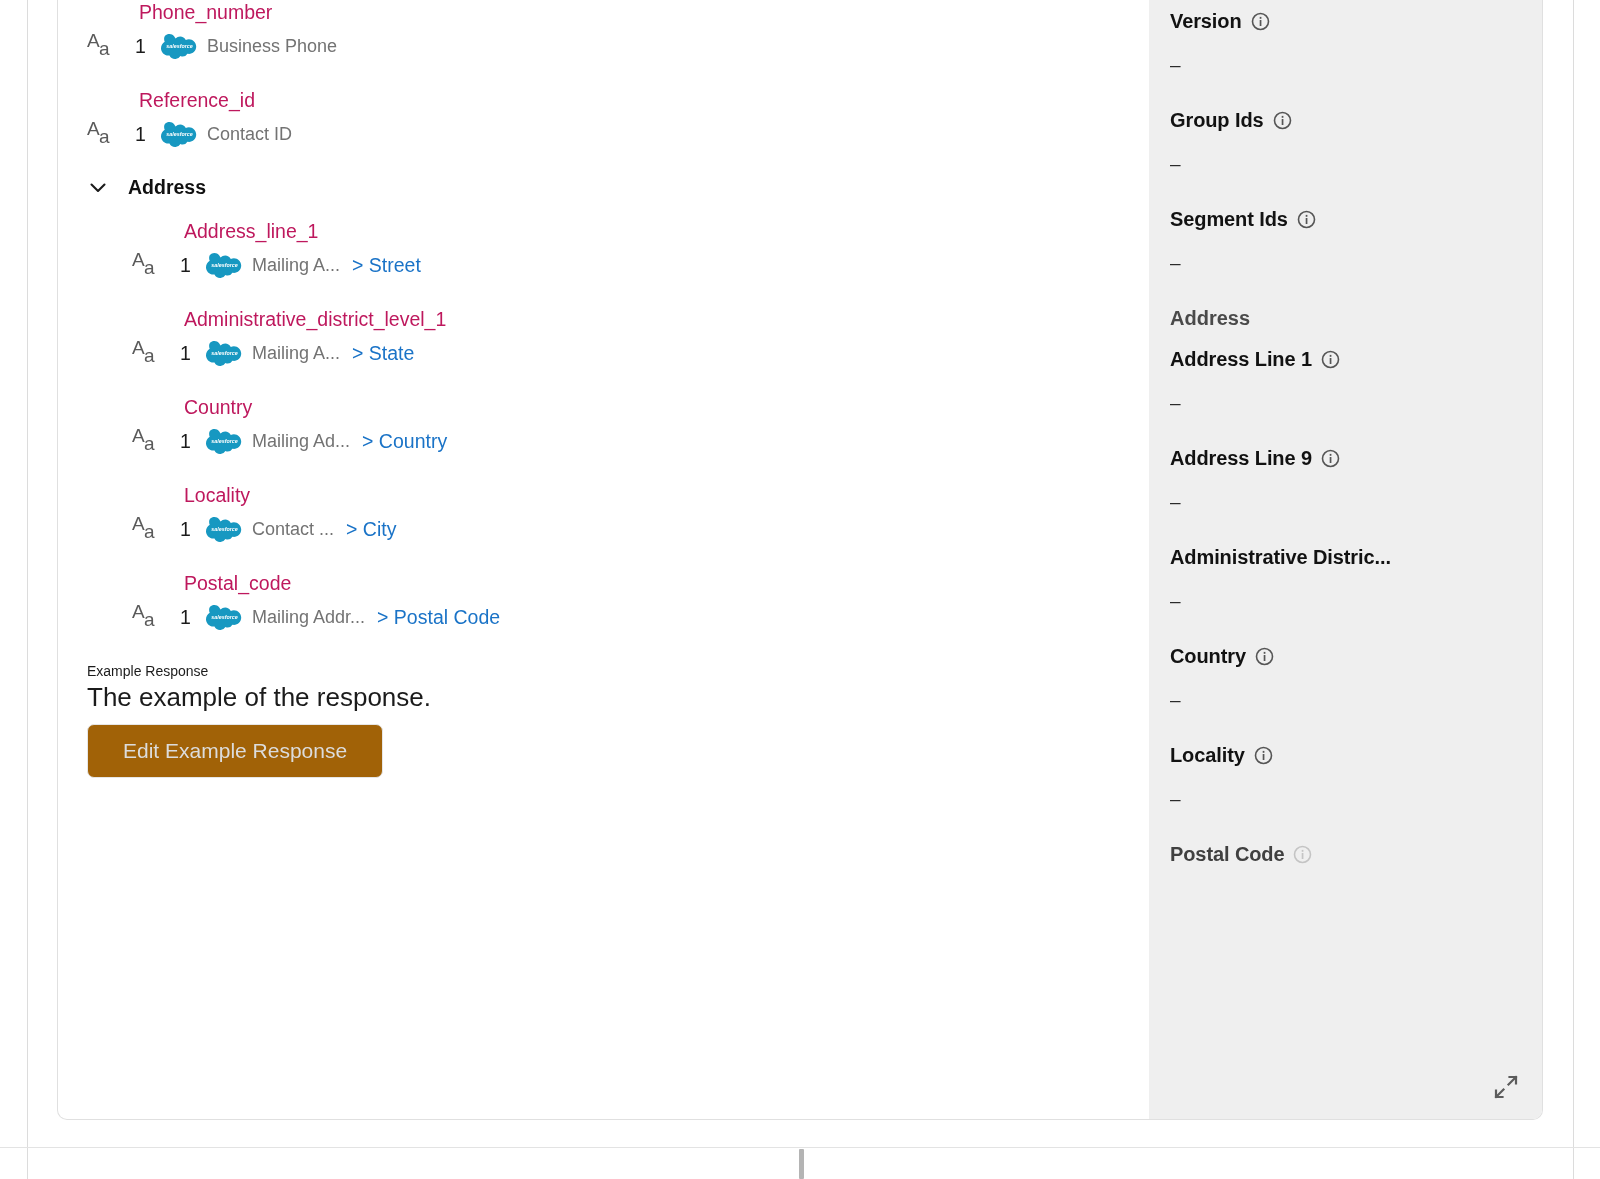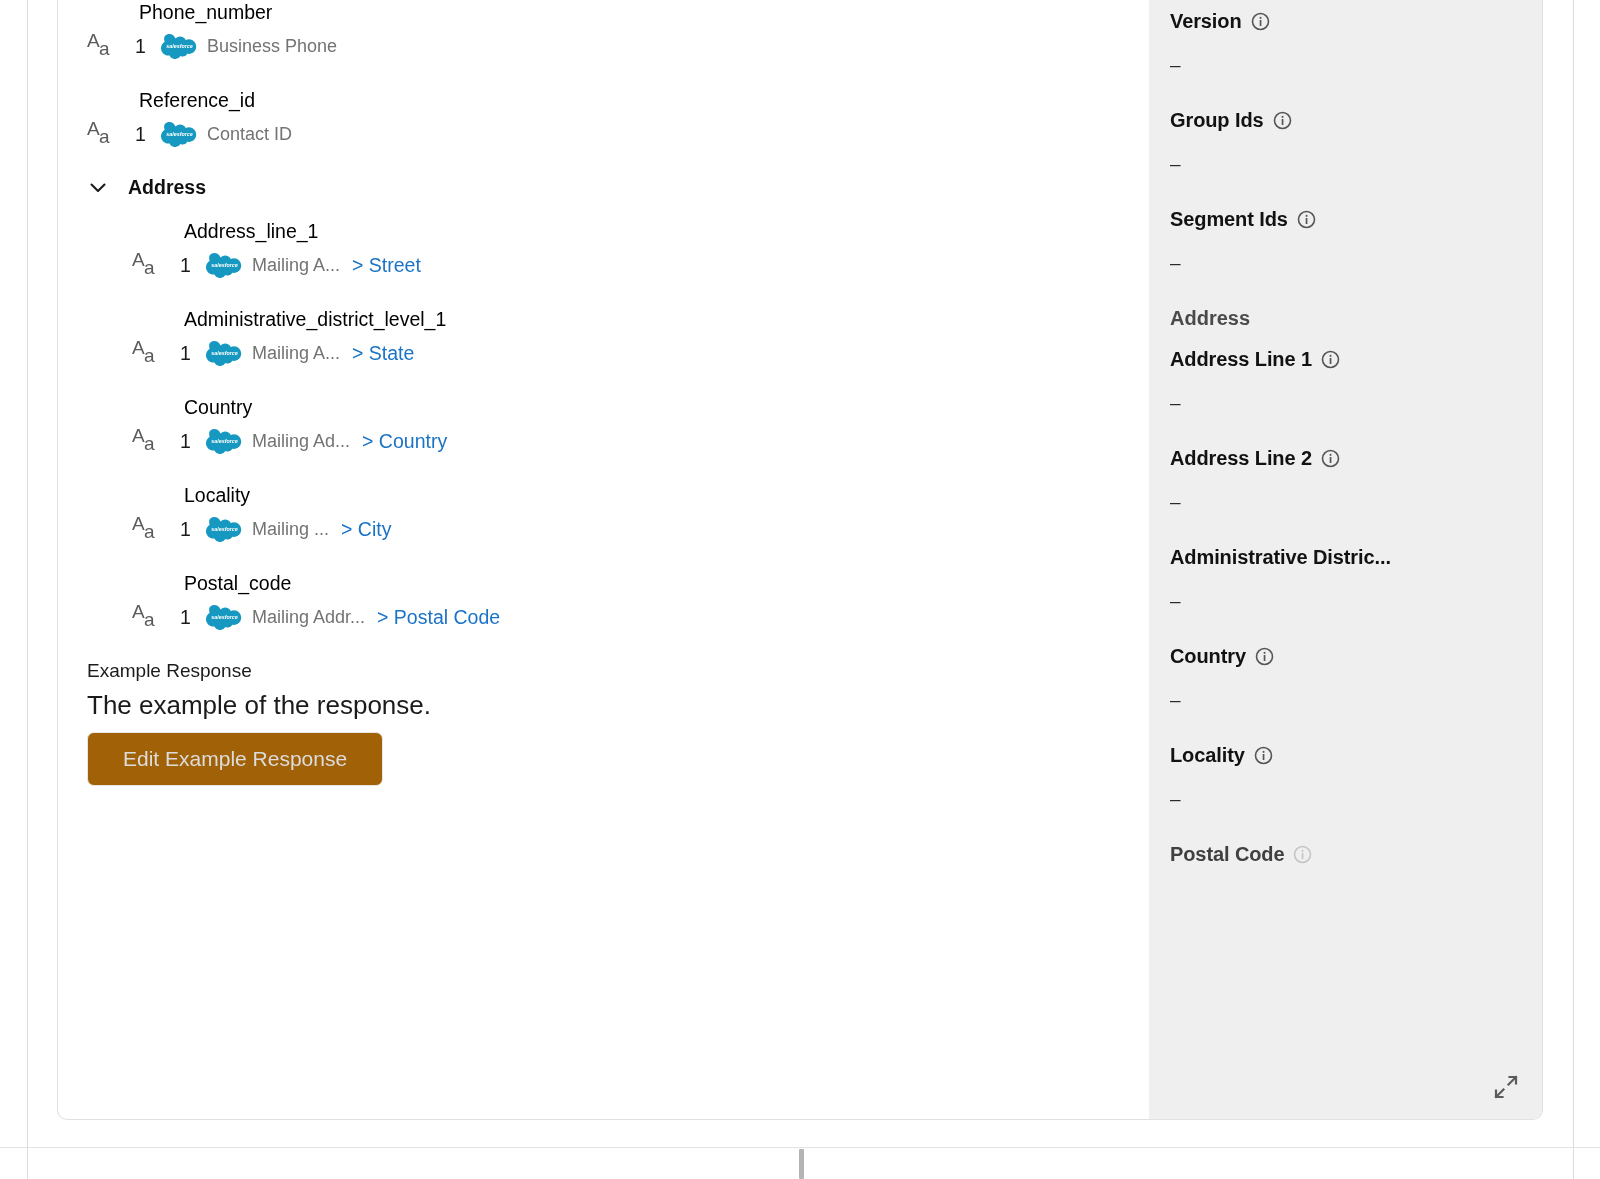--- a/index.html
+++ b/index.html
@@ -62,21 +62,21 @@
   .field-group.nested {
     padding-left: 74px;
   }
 
   .field-block {
     margin-bottom: 27px;
   }
   .field-label {
     font-size: 19.5px;
     line-height: 24px;
-    color: #000000;
+    color: #be185d;
     margin-left: 52px;
     margin-bottom: 7px;
     white-space: nowrap;
   }
   .field-row {
     display: flex;
     align-items: center;
     height: 30px;
   }
 
@@ -159,24 +159,24 @@
     color: #111111;
     margin-left: 15px;
   }
 
   
   .example-block {
     padding-left: 29px;
     margin-top: 22px;
   }
   .example-title {
-    font-size: 19px;
+    font-size: 14px;
     line-height: 24px;
     color: #1b1b1b;
-    margin-bottom: 9px;
+    margin-bottom: 1px;
   }
   .example-desc {
     font-size: 26px;
     line-height: 26px;
     color: #1b1b1b;
     margin-bottom: 14px;
   }
   .example-btn {
     display: inline-block;
     border: 1px solid #e6e6e6;
@@ -401,21 +401,21 @@
             <span class="big">A</span>
               <span class="small">a</span>
           </span>
           <span class="map-count">1</span>
           <span class="sf-logo">
             <svg width="38" height="25" viewBox="0 0 38 25">
               <path fill="#1798c1" d="M14.6 4.6c1.2-1.2 2.8-2 4.6-2 2.4 0 4.5 1.3 5.6 3.3a7.6 7.6 0 0 1 3.1-.7c4 0 7.3 3.3 7.3 7.4s-3.3 7.4-7.3 7.4c-.5 0-1-.05-1.45-.15a5.4 5.4 0 0 1-4.7 2.75c-.8 0-1.6-.2-2.3-.55A6.1 6.1 0 0 1 14 25c-2.5 0-4.6-1.5-5.5-3.6-.4.08-.8.12-1.2.12C3.3 21.5 0 18.25 0 14.2c0-2.7 1.5-5.1 3.7-6.4a6.6 6.6 0 0 1-.6-2.7C3.1 1.4 5.6 0 8.6 0c1.75 0 3.3.75 4.35 1.95.5.75 1.1 1.75 1.65 2.65z"></path>
               <text x="18.5" y="14.4" font-family="Liberation Sans, sans-serif" font-size="5.4" font-style="italic" font-weight="bold" fill="#ffffff" text-anchor="middle">salesforce</text>
             </svg>
           </span>
-          <span class="map-link">Mailing ...</span>
+          <span class="map-link">Contact ...</span>
           <span class="map-sep">&gt; City</span>
         </div>
       </div>
 
       <div class="field-block">
         <div class="field-label">Postal_code</div>
         <div class="field-row">
           <span class="aa-icon">
             <span class="big">A</span>
               <span class="small">a</span>
@@ -498,21 +498,21 @@
               <rect x="8.7" y="8" width="1.7" height="6" fill="#555555"></rect>
               <rect x="8.7" y="4.9" width="1.7" height="1.9" fill="#555555"></rect>
             </svg>
           </span>
         </div>
         <div class="prop-value">–</div>
       </div>
 
       <div class="prop-block">
         <div class="prop-head">
-          <span class="prop-label">Address Line 2</span>
+          <span class="prop-label">Address Line 9</span>
           <span class="info-icon">
             <svg width="19" height="19" viewBox="0 0 19 19">
               <circle cx="9.5" cy="9.5" r="8" fill="none" stroke="#555555" stroke-width="1.6"></circle>
               <rect x="8.7" y="8" width="1.7" height="6" fill="#555555"></rect>
               <rect x="8.7" y="4.9" width="1.7" height="1.9" fill="#555555"></rect>
             </svg>
           </span>
         </div>
         <div class="prop-value">–</div>
       </div>

